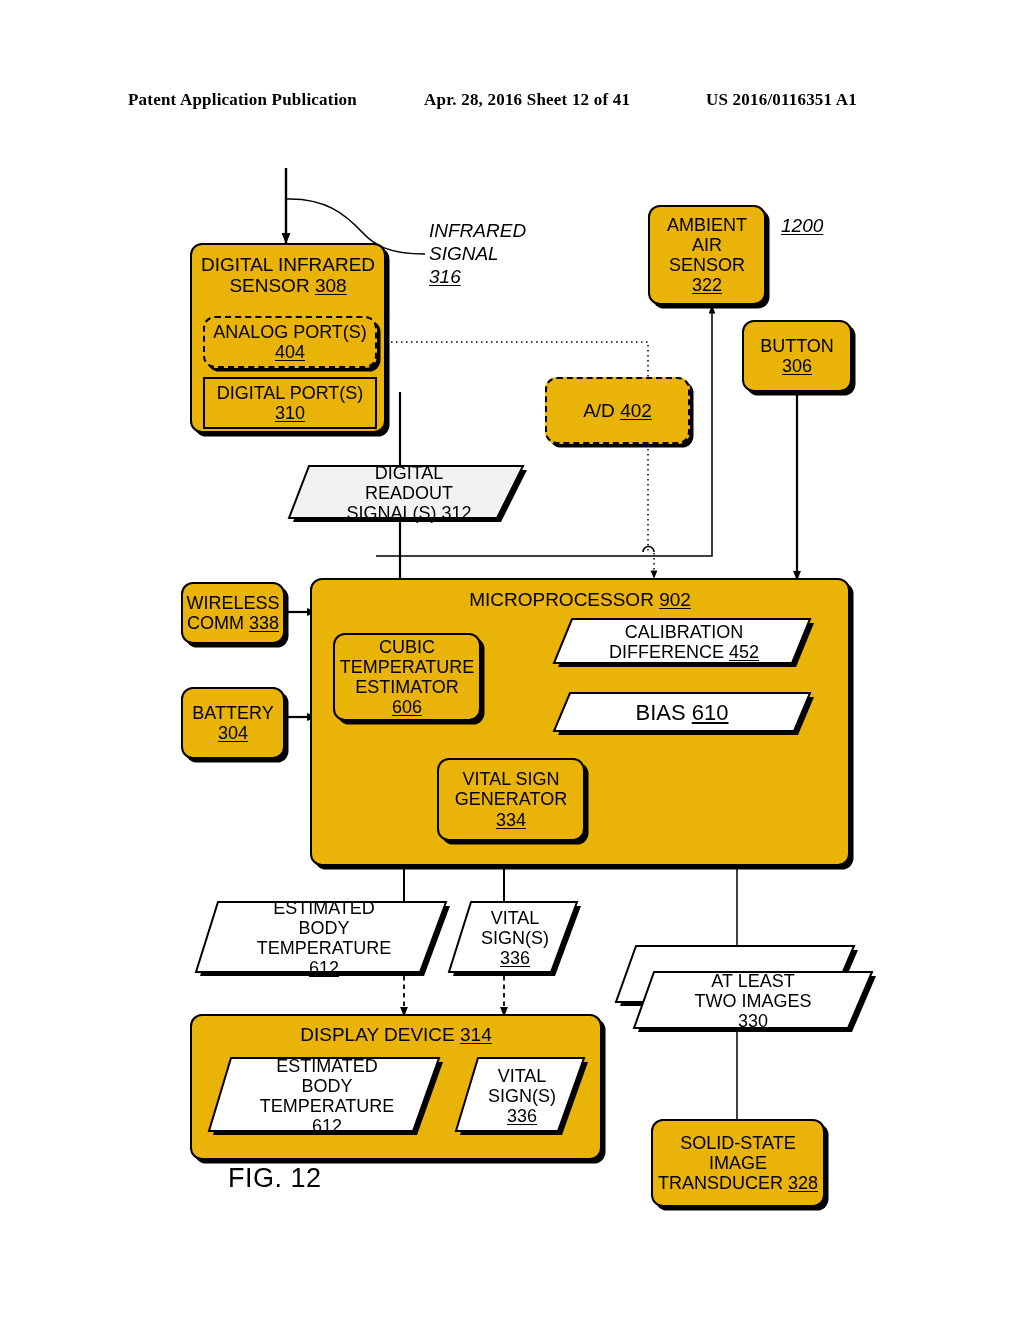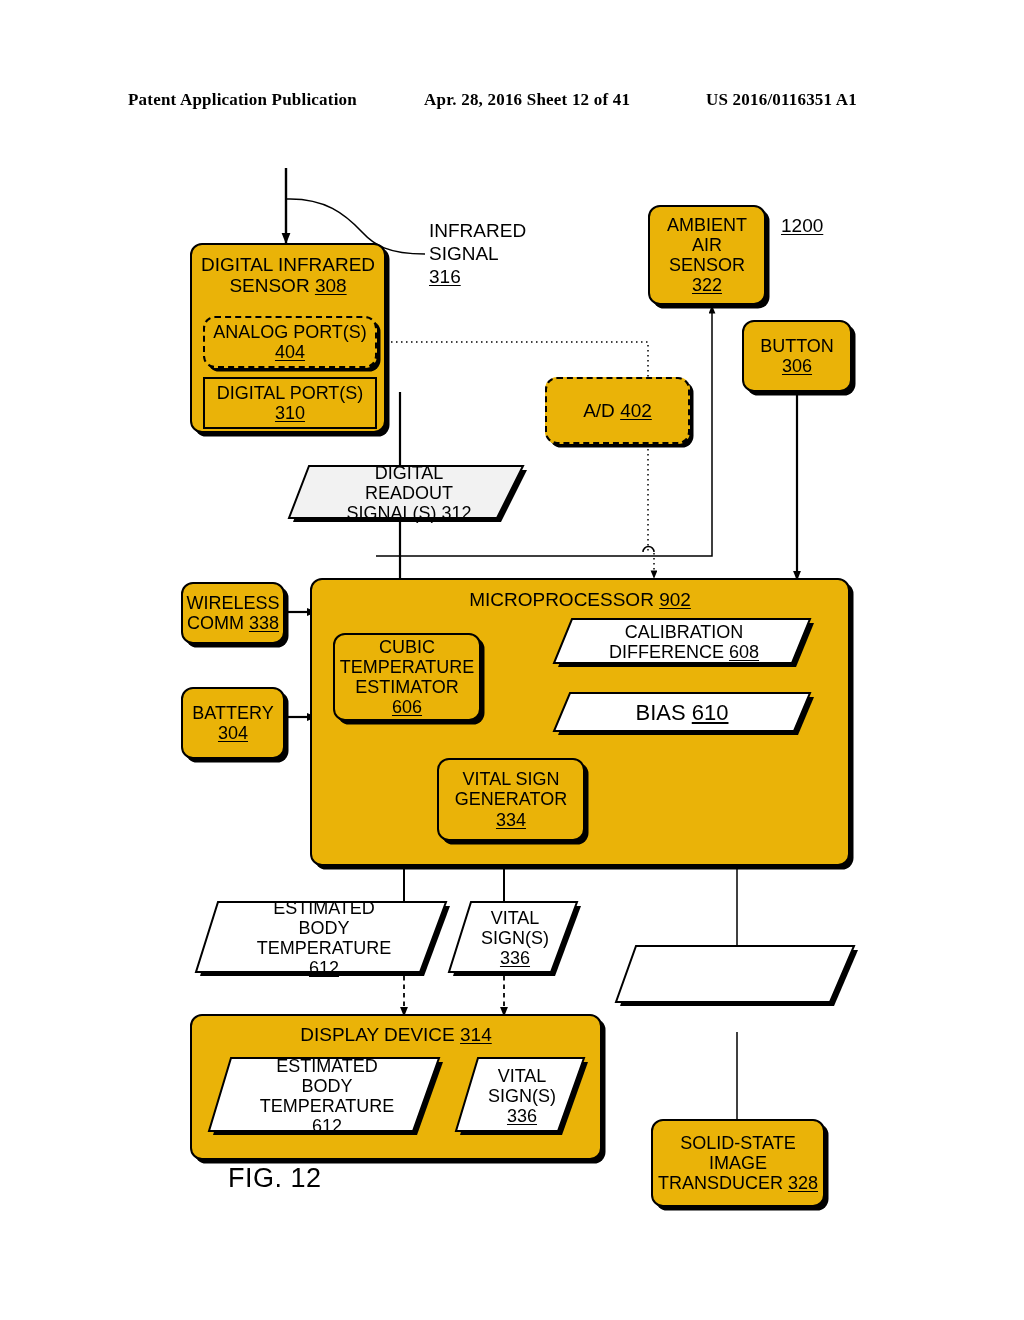--- a/index.html
+++ b/index.html
@@ -20,21 +20,21 @@
   
   .node{position:absolute;box-sizing:border-box;background:#eab308;
         display:flex;align-items:center;justify-content:center;
         text-align:center;line-height:1.12;z-index:5;}
   .node .t{display:block;padding:0 4px;}
   .box{border:2px solid #000;border-radius:12px;
        box-shadow:4px 4px 0 -0.5px #000;}
   .box-dash{border:2px dashed #000;border-radius:12px;
             box-shadow:4px 4px 0 -0.5px #000;}
   .box-thin{border:2px solid #000;border-radius:0;}
-  .lbl{position:absolute;background:transparent;z-index:6;}
+  .lbl{position:absolute;background:transparent;z-index:6;font-style:italic;}
 
   u{text-decoration:underline;text-underline-offset:2px;}
 
   
   .para{position:absolute;z-index:5;}
   .para .sh{position:absolute;inset:0;}
   .para .tx{position:absolute;inset:0;display:flex;align-items:center;
             justify-content:center;text-align:center;line-height:1.12;z-index:2;}
 
   svg.wires{position:absolute;left:0;top:0;width:1024px;height:1320px;
@@ -205,21 +205,21 @@
 
   <div class="para" style="left:548px;top:614px;width:268px;height:56px;">
     <svg class="sh" viewBox="0 0 268 56" preserveAspectRatio="none">
       <path d="M24,5 L262,5 L244,49 L6,49 Z" fill="#000" transform="translate(4,4)"></path>
       <path d="M24,5 L262,5 L244,49 L6,49 Z" fill="#fff" stroke="#000" stroke-width="2"></path>
     </svg>
     <div class="tx" style="font-size:18px;padding-left:4px;">
       <span>
         <span>CALIBRATION</span><br>
         <span>DIFFERENCE</span>
-        <u>608</u>
+        <u>452</u>
       </span>
     </div>
   </div>
 
   <div class="para" style="left:548px;top:688px;width:268px;height:50px;">
     <svg class="sh" viewBox="0 0 268 50" preserveAspectRatio="none">
       <path d="M22,5 L262,5 L246,43 L6,43 Z" fill="#000" transform="translate(4,4)"></path>
       <path d="M22,5 L262,5 L246,43 L6,43 Z" fill="#fff" stroke="#000" stroke-width="2"></path>
     </svg>
     <div class="tx" style="font-size:22px;">
@@ -268,20 +268,33 @@
     </div>
   </div>
 
   <div class="para" style="left:610px;top:940px;width:250px;height:70px;z-index:4;">
     <svg class="sh" viewBox="0 0 250 70" preserveAspectRatio="none">
       <path d="M26,6 L244,6 L220,62 L6,62 Z" fill="#000" transform="translate(4,4)"></path>
       <path d="M26,6 L244,6 L220,62 L6,62 Z" fill="#fff" stroke="#000" stroke-width="2"></path>
     </svg>
   </div>
 
+  <div class="para" style="left:628px;top:966px;width:250px;height:70px;z-index:5;">
+    <svg class="sh" viewBox="0 0 250 70" preserveAspectRatio="none">
+      <path d="M26,6 L244,6 L220,62 L6,62 Z" fill="#000" transform="translate(4,4)"></path>
+      <path d="M26,6 L244,6 L220,62 L6,62 Z" fill="#fff" stroke="#000" stroke-width="2"></path>
+    </svg>
+    <div class="tx" style="font-size:18px;">
+      <span>
+        <span>AT LEAST</span><br>
+        <span>TWO IMAGES</span><br>
+        <u>330</u>
+      </span>
+    </div>
+  </div>
 
   <div class="node box" style="left:190px;top:1014px;width:412px;height:146px;
               align-items:flex-start;padding-top:8px;font-size:19px;">
     <span class="t">
       <span>DISPLAY DEVICE</span>
       <u>314</u>
     </span>
   </div>
 
   <div class="para" style="left:203px;top:1053px;width:242px;height:86px;z-index:6;">

